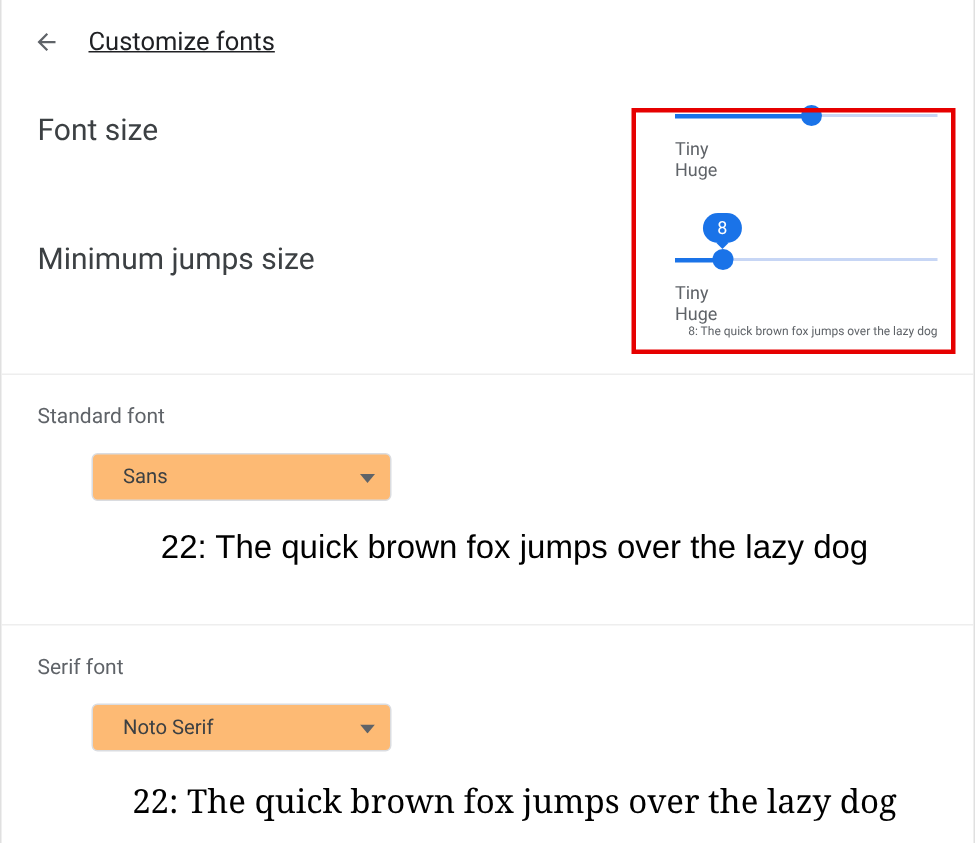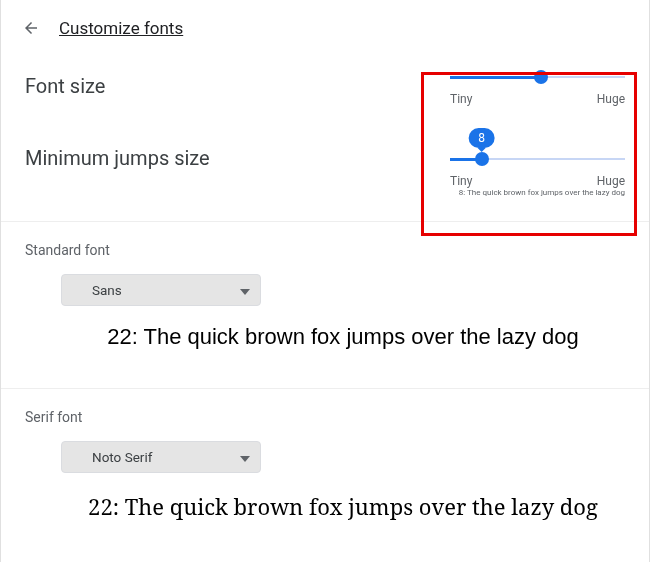--- a/index.html
+++ b/index.html
@@ -74,20 +74,21 @@
     top: 0;
     transform: translateX(-50%);
     cursor: pointer;
   }
   .slider-labels {
     display: flex;
     justify-content: space-between;
     font-size: 12px;
     color: #5f6368;
     margin-top: 8px;
+    flex-direction: column;
   }
   .tooltip {
     position: absolute;
     top: -24px;
     transform: translateX(-50%);
     background: #1a73e8;
     color: #fff;
     font-size: 12px;
     padding: 3px 10px;
     border-radius: 12px;
@@ -122,24 +123,24 @@
   .section-title {
     font-size: 14px;
     color: #5f6368;
     margin-bottom: 16px;
   }
   .select {
     display: flex;
     align-items: center;
     justify-content: space-between;
     width: 200px;
-    background: #e5e5e5;
+    background: #fdba74;
     border: 1px solid #dadce0;
     border-radius: 4px;
-    padding: 7px 10px 7px 30px;
+    padding: 7px 10px 7px 20px;
     font-size: 13.5px;
     color: #3c4043;
     cursor: pointer;
     margin-left: 36px;
     margin-bottom: 18px;
   }
   .select .caret {
     color: #5f6368;
   }
   .preview {

